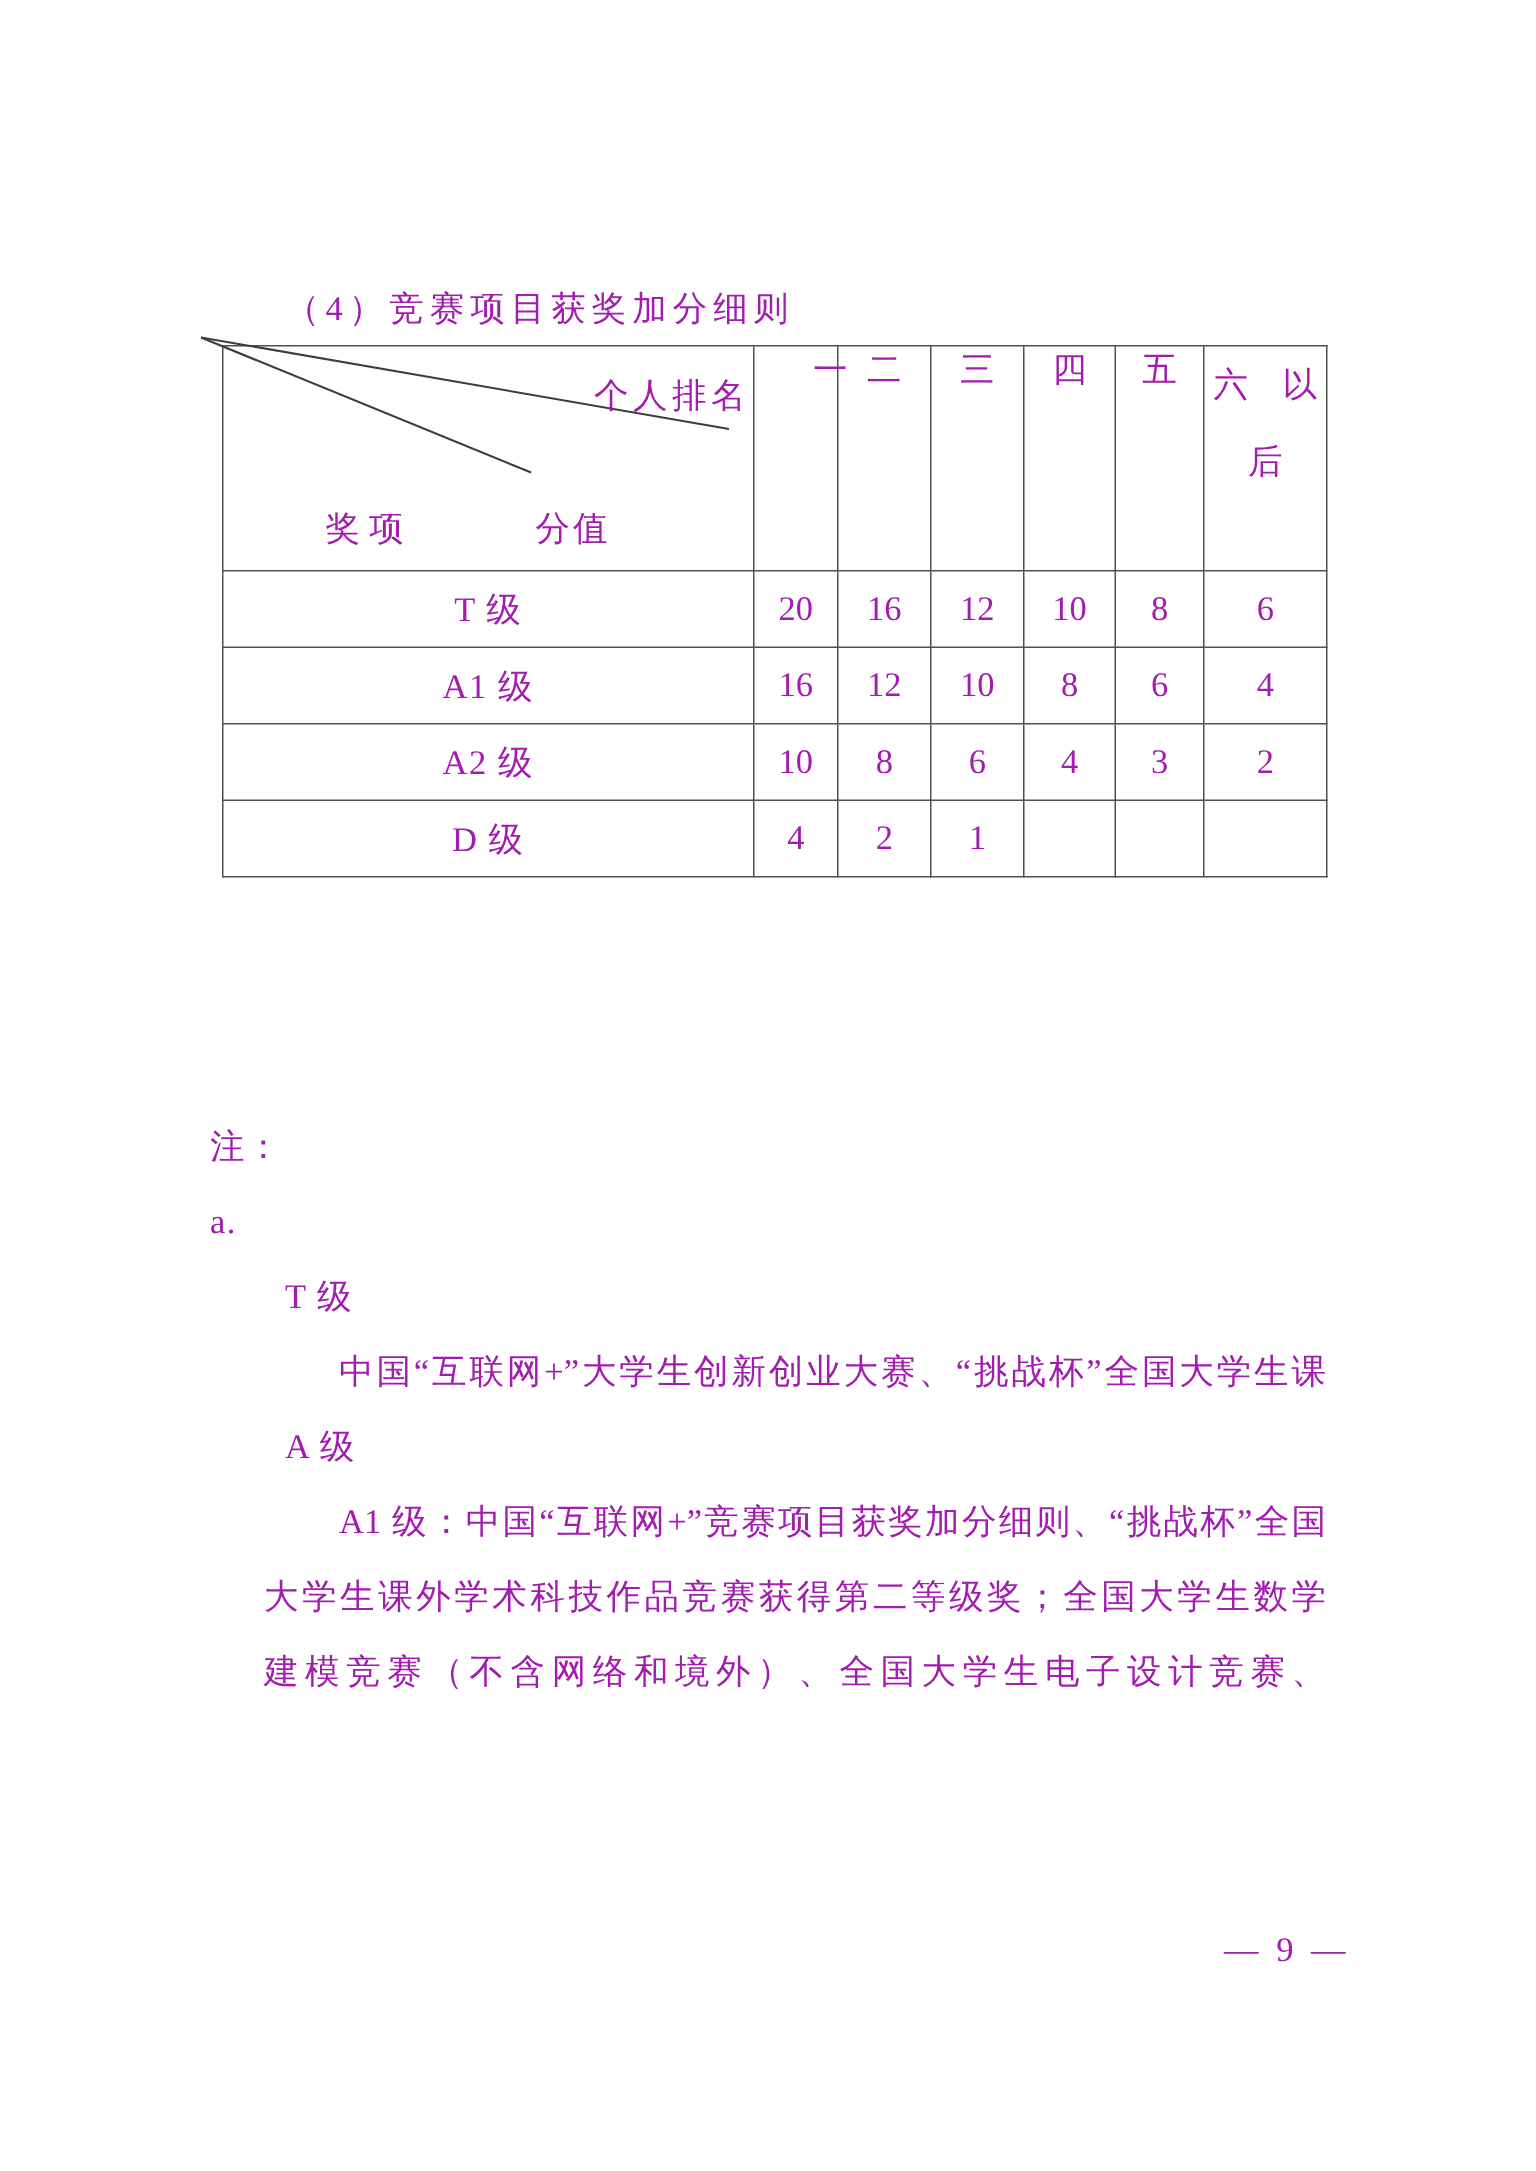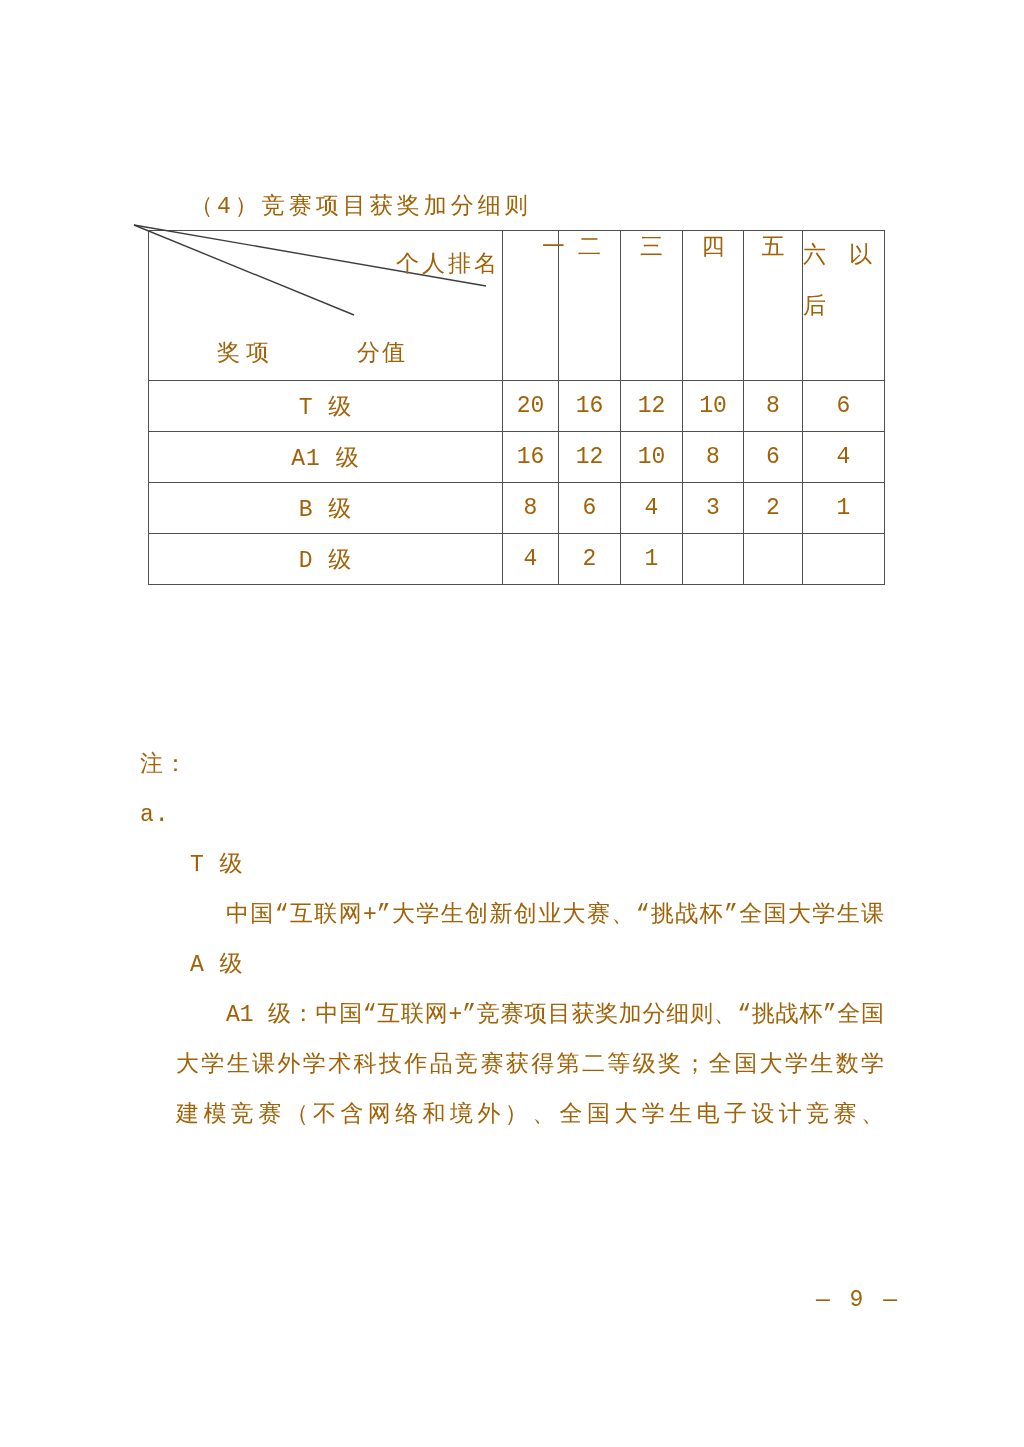--- a/index.html
+++ b/index.html
@@ -1,22 +1,22 @@
 <!DOCTYPE html>
 <html><head>
 <meta charset="utf-8">
 <style>
   html, body { margin: 0; padding: 0; background: #ffffff; }
   .page {
     position: relative;
     width: 1024px;
     height: 1447px;
     background: #ffffff;
-    font-family: Liberation Mono, monospace;
-    color: #a16207;
+    font-family: Liberation Serif, serif;
+    color: #a21caf;
     overflow: hidden;
   }
 
   .doc-title {
     position: absolute;
     left: 190px;
     top: 190px;
     font-size: 23px;
     letter-spacing: 4px;
     white-space: nowrap;
@@ -67,21 +67,21 @@
     text-align: center;
     padding-top: 22px;
     height: 149px;
   }
   td.rank-cell-first { text-align: right; }
   td.rank-cell-first .shift-right {
     display: inline-block;
     transform: translateX(7px);
   }
   td.rank-cell-last {
-    text-align: left;
+    text-align: center;
     padding: 12px 0 0 11px;
     line-height: 51px;
   }
   td.rank-cell-last div { line-height: 51px; }
 
   
   tr.data-row td {
     height: 50px;
     text-align: center;
     vertical-align: middle;
@@ -176,27 +176,27 @@
       <tr class="data-row">
         <td class="grade-cell">A1 级</td>
         <td>16</td>
         <td>12</td>
         <td>10</td>
         <td>8</td>
         <td>6</td>
         <td>4</td>
       </tr>
       <tr class="data-row">
-        <td class="grade-cell">B 级</td>
+        <td class="grade-cell">A2 级</td>
+        <td>10</td>
         <td>8</td>
         <td>6</td>
         <td>4</td>
         <td>3</td>
         <td>2</td>
-        <td>1</td>
       </tr>
       <tr class="data-row">
         <td class="grade-cell">D 级</td>
         <td>4</td>
         <td>2</td>
         <td>1</td>
         <td></td>
         <td></td>
         <td></td>
       </tr>

